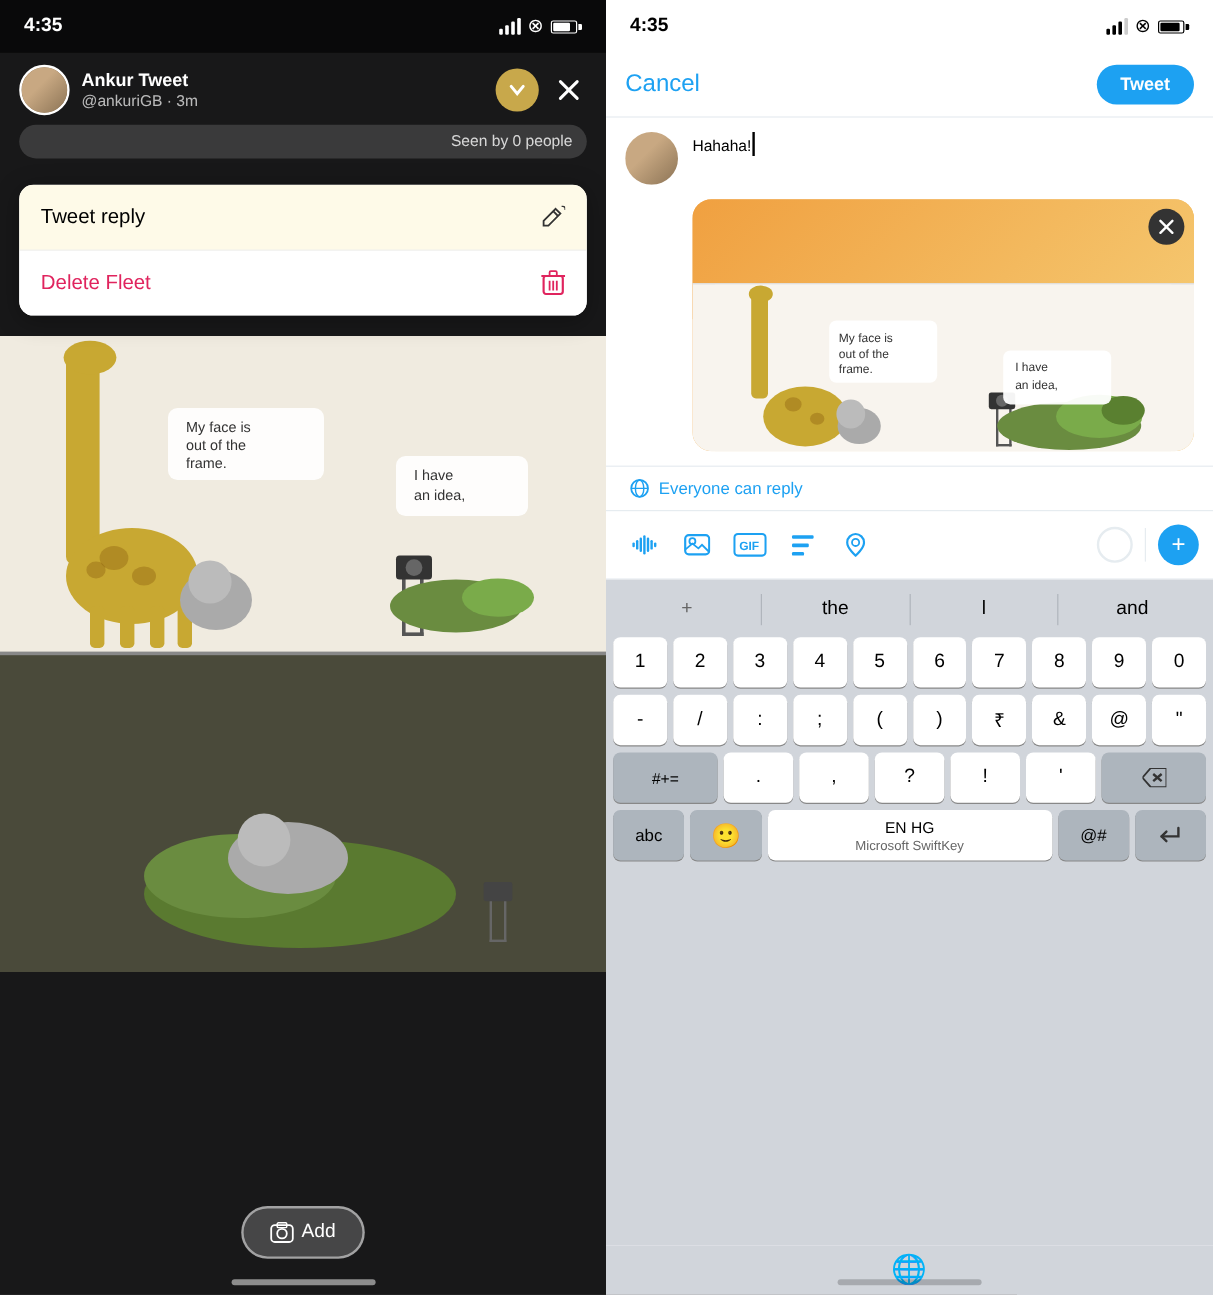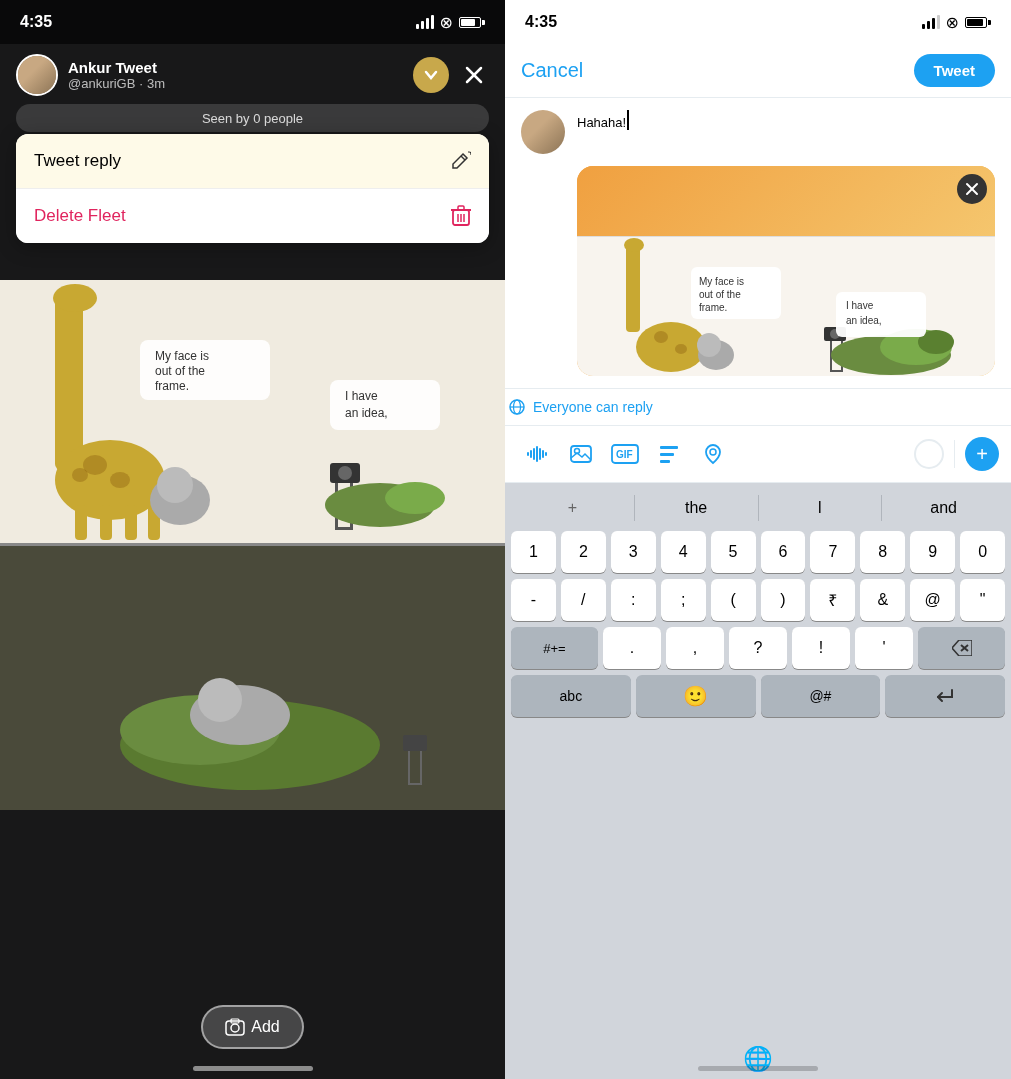--- a/index.html
+++ b/index.html
@@ -117,22 +117,22 @@
       height: 30px;
       display: flex; align-items: center; justify-content: center;
       cursor: pointer;
     }
 
     
     .seen-by-badge {
       background: rgba(255,255,255,0.15);
       border-radius: 20px;
       padding: 5px 12px;
-      text-align: center;
-      margin-bottom: 2px;
+      text-align: right;
+      margin-bottom: 22px;
     }
 
     .seen-by-badge span {
       color: rgba(255,255,255,0.8);
       font-size: 13px;
     }
 
     
     .fleet-dropdown {
       background: #fff;
@@ -336,21 +336,21 @@
       display: flex; align-items: center; justify-content: center;
       cursor: pointer;
       z-index: 5;
     }
 
     
     .reply-setting {
       display: flex;
       align-items: center;
       gap: 8px;
-      padding: 10px 4px;
+      padding: 10px 20px;
       border-top: 1px solid #e6ecf0;
       border-bottom: 1px solid #e6ecf0;
       flex-shrink: 0;
     }
 
     .reply-setting span {
       color: #1da1f2;
       font-size: 14px;
     }
 
@@ -871,20 +871,24 @@
           <path d="M7 0 L0 8 L7 16 L20 16 L20 0 Z" fill="none" stroke="#333" stroke-width="1.5"></path>
           <line x1="9" y1="5" x2="16" y2="11" stroke="#333" stroke-width="2"></line>
           <line x1="16" y1="5" x2="9" y2="11" stroke="#333" stroke-width="2"></line>
         </svg>
       </div>
     </div>
 
     <div class="keyboard-row">
       <div class="key dark" style="font-size:14px;">abc</div>
       <div class="key dark" style="font-size:20px;">🙂</div>
+      <div class="key space-key" style="display:flex;flex-direction:column;align-items:center;justify-content:center;gap:2px;">
+        <span style="font-size:13px;color:#000;font-weight:500;">EN HG</span>
+        <span style="font-size:11px;color:#666;">Microsoft SwiftKey</span>
+      </div>
       <div class="key dark" style="font-size:14px;">@#</div>
       <div class="key dark">
         <svg width="20" height="16" viewBox="0 0 20 16">
           <path d="M17 2 L17 9 L3 9" fill="none" stroke="#333" stroke-width="2" stroke-linecap="round"></path>
           <path d="M7 5 L3 9 L7 13" fill="none" stroke="#333" stroke-width="2" stroke-linecap="round" stroke-linejoin="round"></path>
         </svg>
       </div>
     </div>
   </div>
 

